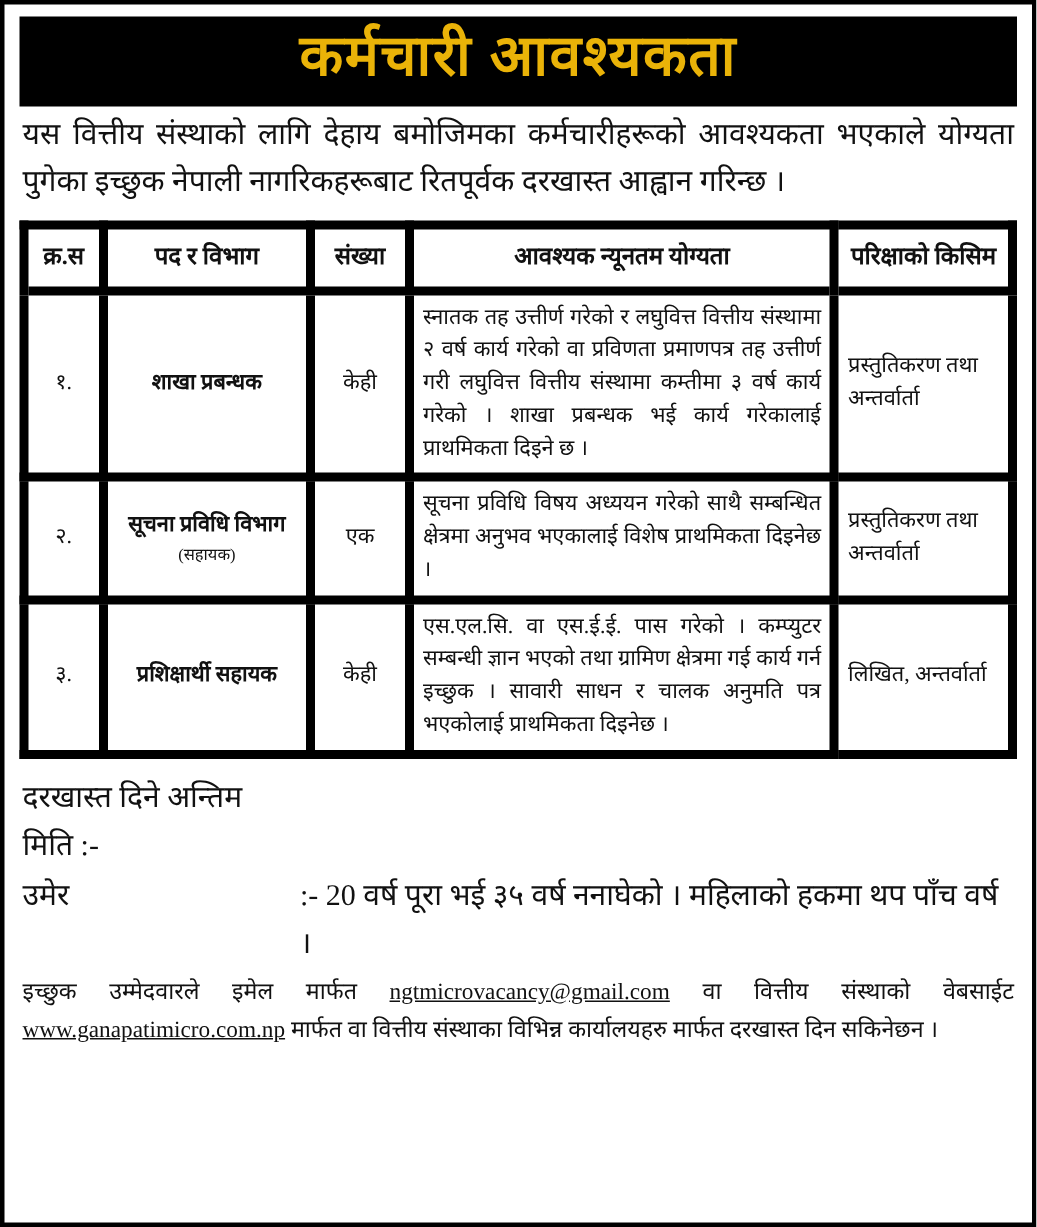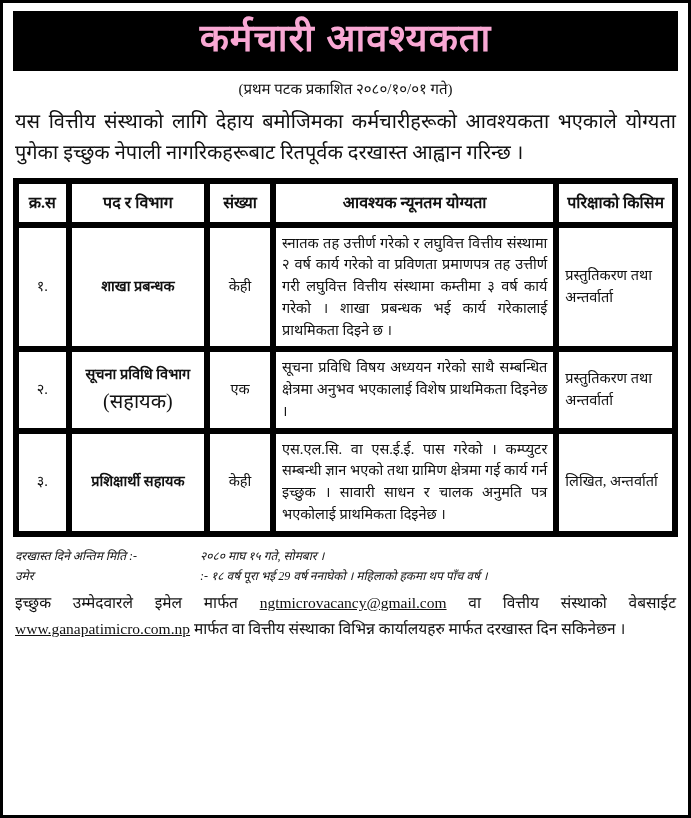--- a/index.html
+++ b/index.html
@@ -14,21 +14,21 @@
   }
   .page {
     width: 691px; height: 818px;
     background: #fff;
     border: 3px solid #000;
     padding: 8px 10px 6px 10px;
     position: relative;
   }
   .title-bar {
     background: #000;
-    color: #f9a8d4;
+    color: #eab308;
     text-align: center;
     padding: 6px 0 10px 0;
     margin: 0 0 4px 0;
   }
   .title-bar .title {
     font-size: 38px;
     font-weight: bold;
     letter-spacing: 1px;
     line-height: 1.15;
     font-family: "Liberation Sans", "DejaVu Sans", sans-serif;
@@ -64,31 +64,30 @@
     padding: 7px 4px;
     border-bottom: 2px solid #000;
   }
   col.c0 { width: 8%; }
   col.c1 { width: 21%; }
   col.c2 { width: 10%; }
   col.c3 { width: 43%; }
   col.c4 { width: 18%; }
   td.num { text-align: center; font-size: 15px; }
   td.post { text-align: center; font-weight: bold; font-size: 15.5px; }
-  td.post .sub { font-weight: normal; font-size: 20px; display: block; }
+  td.post .sub { font-weight: normal; font-size: 11px; display: block; }
   td.count { text-align: center; font-size: 15px; }
   td.qual { text-align: justify; text-justify: inter-word; }
   td.exam { text-align: left; }
   .footer { margin-top: 10px; padding: 0 2px; }
   .f-row {
     display: flex;
-    font-size: 12px;
+    font-size: 20px;
     line-height: 1.6;
     margin-bottom: 1px;
-    font-style: italic;
   }
   .f-label { width: 185px; flex: 0 0 185px; }
   .f-value { flex: 1; }
   .f-note {
     font-size: 15.5px;
     line-height: 1.6;
     margin-top: 7px;
   }
   .f-para {
     font-size: 15.5px;
@@ -100,21 +99,20 @@
 </style>
 </head>
 <body>
 
 <div class="page">
 
   <div class="title-bar">
     <div class="title">कर्मचारी आवश्यकता</div>
   </div>
 
-  <div class="subtitle">(प्रथम पटक प्रकाशित २०८०/१०/०१ गते)</div>
 
   <div class="intro">यस वित्तीय संस्थाको लागि देहाय बमोजिमका कर्मचारीहरूको आवश्यकता भएकाले योग्यता पुगेका इच्छुक नेपाली नागरिकहरूबाट रितपूर्वक दरखास्त आह्वान गरिन्छ ।</div>
 
   <table class="main">
     <colgroup>
       <col class="c0">
         <col class="c1">
         <col class="c2">
         <col class="c3">
         <col class="c4">
@@ -156,24 +154,23 @@
         <td class="count">केही</td>
         <td class="qual">एस.एल.सि. वा एस.ई.ई. पास गरेको । कम्प्युटर सम्बन्धी ज्ञान भएको तथा ग्रामिण क्षेत्रमा गई कार्य गर्न इच्छुक । सावारी साधन र चालक अनुमति पत्र भएकोलाई प्राथमिकता दिइनेछ ।</td>
         <td class="exam">लिखित, अन्तर्वार्ता</td>
       </tr>
     </tbody>
   </table>
 
   <div class="footer">
     <div class="f-row">
       <div class="f-label">दरखास्त दिने अन्तिम मिति :-</div>
-      <div class="f-value">२०८० माघ १५ गते, सोमबार ।</div>
     </div>
     <div class="f-row">
       <div class="f-label">उमेर</div>
-      <div class="f-value">:- १८ वर्ष पूरा भई 29 वर्ष ननाघेको । महिलाको हकमा थप पाँच वर्ष ।</div>
+      <div class="f-value">:- 20 वर्ष पूरा भई ३५ वर्ष ननाघेको । महिलाको हकमा थप पाँच वर्ष ।</div>
     </div>
     <div class="f-para">
       <span>इच्छुक उम्मेदवारले इमेल मार्फत </span><span class="uline">ngtmicrovacancy@gmail.com</span><span> वा वित्तीय संस्थाको वेबसाईट </span><span class="uline">www.ganapatimicro.com.np</span><span> मार्फत वा वित्तीय संस्थाका विभिन्न कार्यालयहरु मार्फत दरखास्त दिन सकिनेछन ।</span>
     </div>
   </div>
 
 </div>
 
 </body></html>

